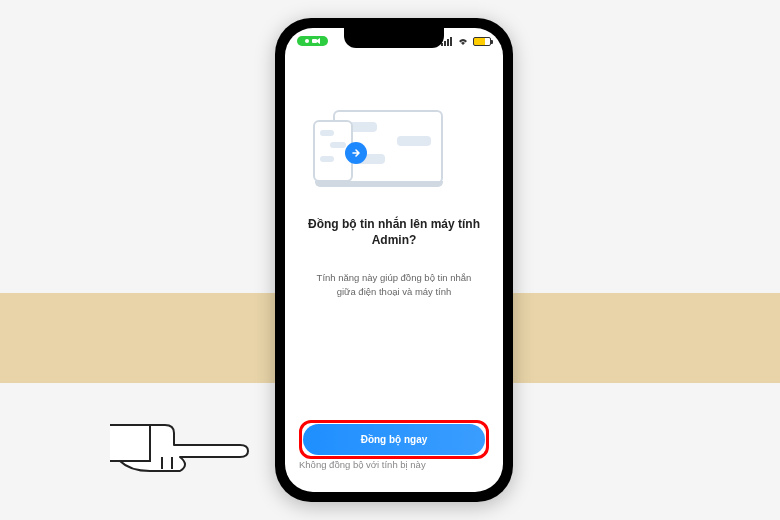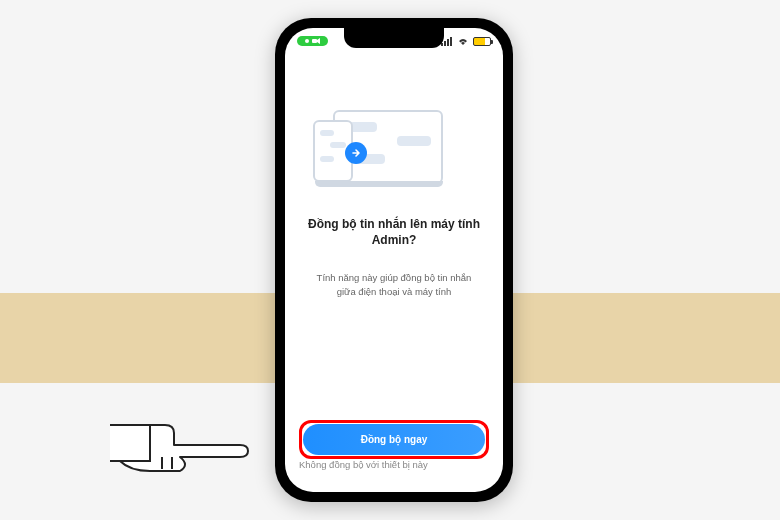--- a/index.html
+++ b/index.html
@@ -245,21 +245,21 @@
       </div>
 
       <div class="heading">Đồng bộ tin nhắn lên máy tính Admin?</div>
       <div class="subtext">Tính năng này giúp đồng bộ tin nhắn giữa điện thoại và máy tính</div>
 
       <div class="spacer"></div>
 
       <div class="highlight-wrap">
         <button class="primary-btn">Đồng bộ ngay</button>
       </div>
-      <div class="secondary-link">Không đồng bộ với thiết bị này</div>
+      <div class="secondary-link">Không đồng bộ với tính bị này</div>
     </div>
   </div>
 </div>
 
 <svg class="hand" viewBox="0 0 160 80">
   <path d="M0 20 L55 20 Q64 20 64 28 L64 40 L130 40 Q138 40 138 46 Q138 52 130 52 L70 52 Q80 60 70 66 L40 66 Q20 66 10 56 L0 56 Z" fill="#ffffff" stroke="#222" stroke-width="2" stroke-linejoin="round"></path>
   <path d="M0 20 L40 20 L40 56 L0 56" fill="#fff" stroke="#222" stroke-width="2"></path>
   <line x1="52" y1="52" x2="52" y2="64" stroke="#222" stroke-width="2"></line>
   <line x1="62" y1="52" x2="62" y2="64" stroke="#222" stroke-width="2"></line>
 </svg>

